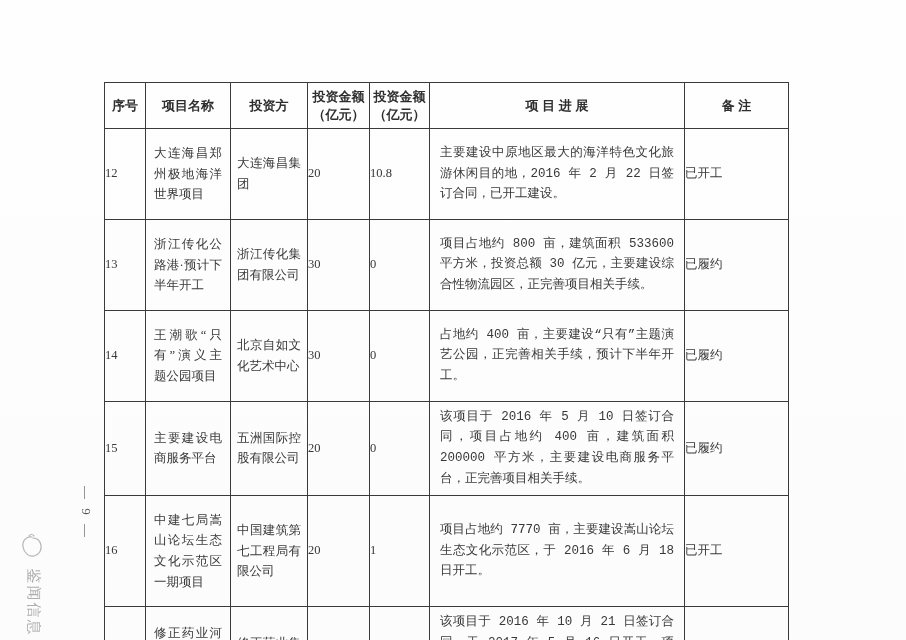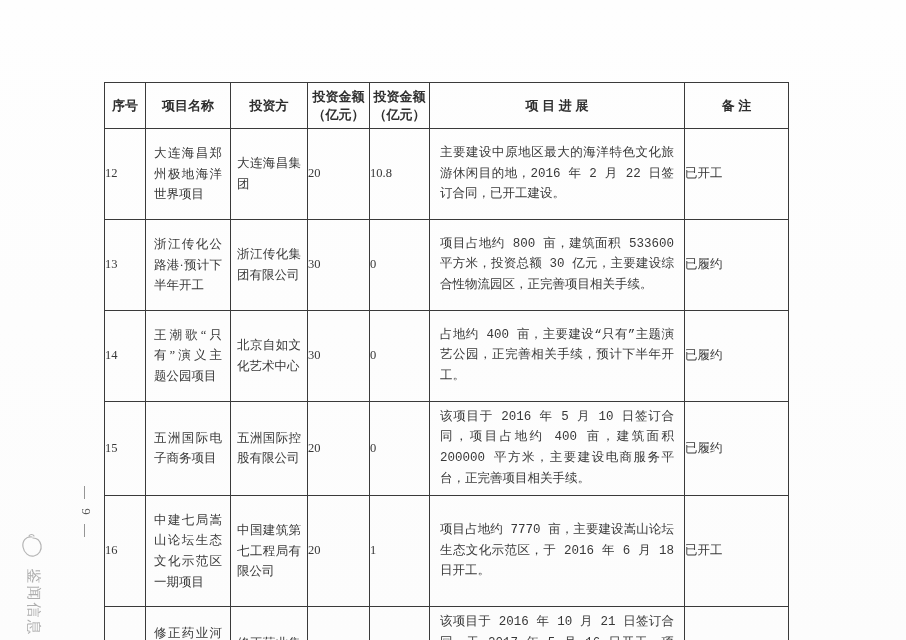--- a/index.html
+++ b/index.html
@@ -160,21 +160,21 @@
         <td class="c-no">14</td>
         <td class="c-name">王潮歌“只有”演义主题公园项目</td>
         <td class="c-investor">北京自如文化艺术中心</td>
         <td class="c-amt">30</td>
         <td class="c-inv">0</td>
         <td class="c-prog">占地约 400 亩，主要建设“只有”主题演艺公园，正完善相关手续，预计下半年开工。</td>
         <td class="c-rmk">已履约</td>
       </tr>
       <tr class="r15">
         <td class="c-no">15</td>
-        <td class="c-name">五洲国际电子商务项目</td>
+        <td class="c-name">主要建设电商服务平台</td>
         <td class="c-investor">五洲国际控股有限公司</td>
         <td class="c-amt">20</td>
         <td class="c-inv">0</td>
         <td class="c-prog">该项目于 2016 年 5 月 10 日签订合同，项目占地约 400 亩，建筑面积 200000 平方米，主要建设电商服务平台，正完善项目相关手续。</td>
         <td class="c-rmk">已履约</td>
       </tr>
       <tr class="r16">
         <td class="c-no">16</td>
         <td class="c-name">中建七局嵩山论坛生态文化示范区一期项目</td>
         <td class="c-investor">中国建筑第七工程局有限公司</td>

